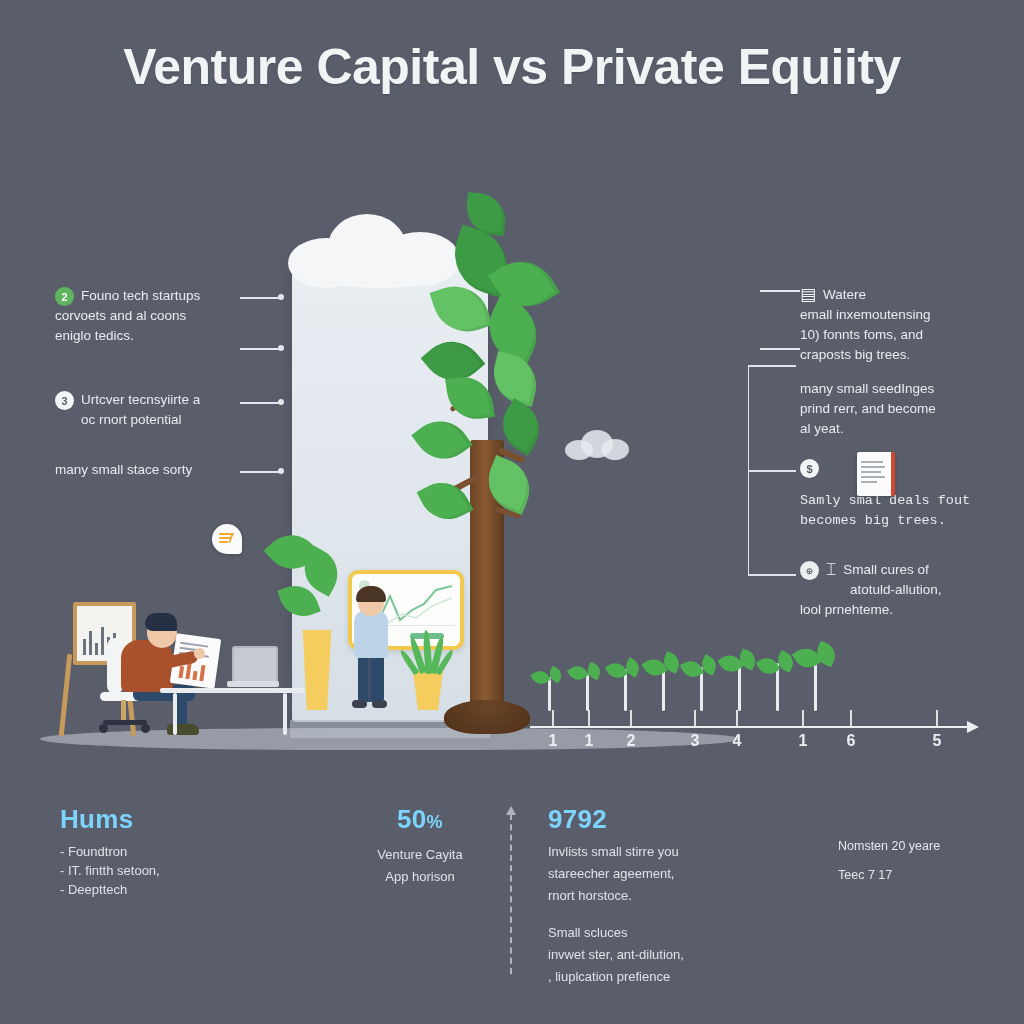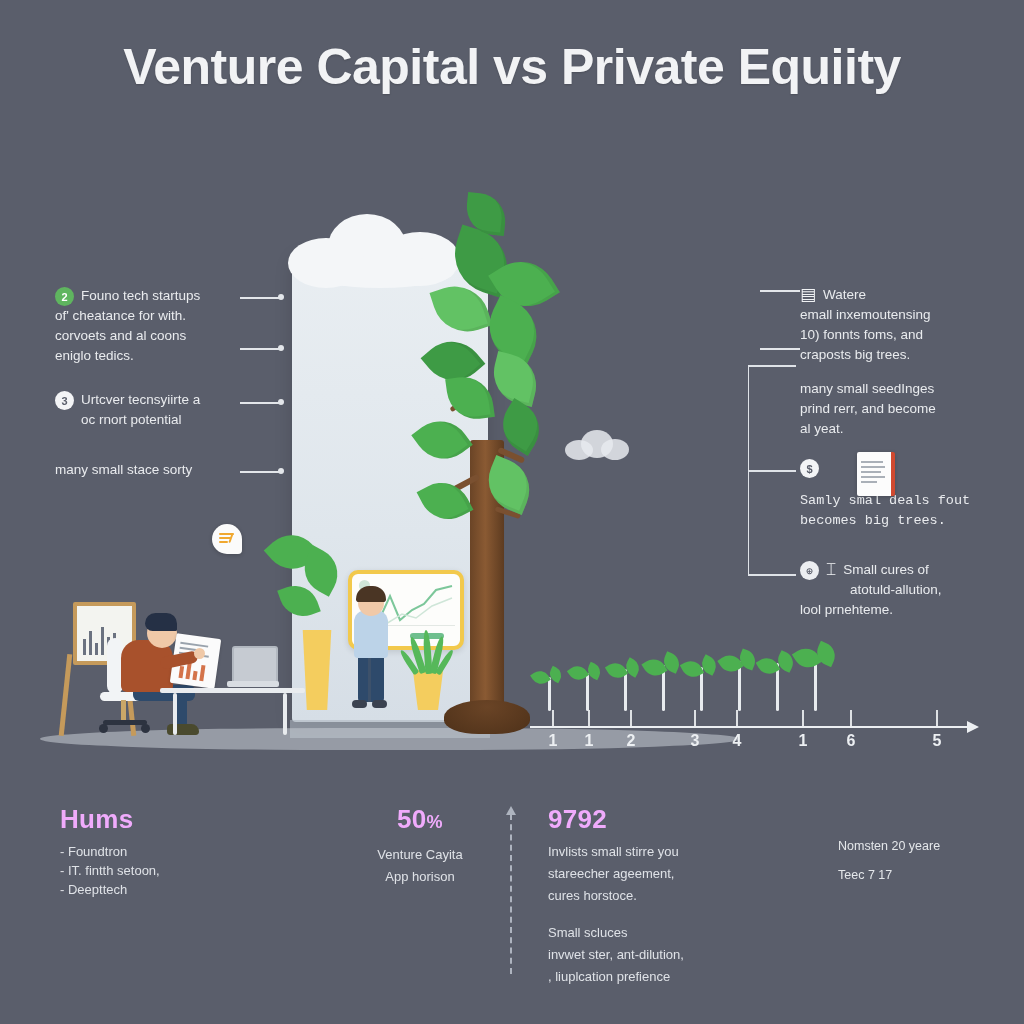--- a/index.html
+++ b/index.html
@@ -171,21 +171,21 @@
     background:#fcfcfc;border-radius:2px;border-right:4px solid #d0492f;
     box-shadow:0 1px 4px rgba(0,0,0,.2);
   }
   .docIcon i{position:absolute;left:4px;height:1.5px;background:#aab0b8;display:block;}
 
   .miniIcon{position:absolute;color:#f0f2f4;font-size:17px;}
 
   
   .stats{position:absolute;left:0;top:800px;width:1024px;height:210px;}
   .col{position:absolute;font-size:13px;line-height:19px;color:#dfe2e7;}
-  .col .big{font-size:26px;font-weight:bold;color:#f0abfc;margin-bottom:13px;letter-spacing:.3px;}
+  .col .big{font-size:26px;font-weight:bold;color:#7dd3fc;margin-bottom:13px;letter-spacing:.3px;}
   .col .big .pct{font-size:18px;}
   .col .sub{margin:0 0 3px 0;}
   .col .blk{margin-top:18px;}
   .divider{position:absolute;border-left:2px dashed #aeb4bf;height:160px;top:14px;}
   .divider .up{
     position:absolute;left:-6px;top:-8px;width:0;height:0;
     border-left:5px solid transparent;border-right:5px solid transparent;border-bottom:9px solid #aeb4bf;
   }
   .hlist{margin:0;padding:0;list-style:none;}
   .hlist li{white-space:nowrap;}
@@ -387,21 +387,20 @@
       <p>Teec 7 17</p>
     </div>
 
   </div>
 
   <div class="ann" style="left:55px;top:286px;width:210px;">
     <div class="hdr">
       <span class="badge green">2</span>
       <span>Founo tech startups</span>
     </div>
-    <p>of' cheatance for with.</p>
     <p>corvoets and al coons</p>
     <p>eniglo tedics.</p>
   </div>
 
   <div class="ann" style="left:55px;top:390px;width:210px;">
     <div class="hdr">
       <span class="badge white">3</span>
       <span>Urtcver tecnsyiirte a</span>
     </div>
     <p style="padding-left:26px;">oc rnort potential</p>
@@ -492,21 +491,21 @@
     <div class="col" style="left:345px;top:10px;width:150px;text-align:center;">
       <div class="big"><span>50</span><span class="pct">%</span></div>
       <p class="sub">Venture Cayita</p>
       <p class="sub">App horison</p>
     </div>
 
     <div class="col" style="left:548px;top:10px;width:260px;">
       <div class="big">9792</div>
       <p class="sub">Invlists small stirre you</p>
       <p class="sub">stareecher ageement,</p>
-      <p class="sub">cures horstoce.</p>
+      <p class="sub">rnort horstoce.</p>
       <div class="blk">
         <p class="sub">Small scluces</p>
         <p class="sub">invwet ster, ant-dilution,</p>
         <p class="sub">, liuplcation prefience</p>
       </div>
     </div>
 
   </div>
 
 </div>

